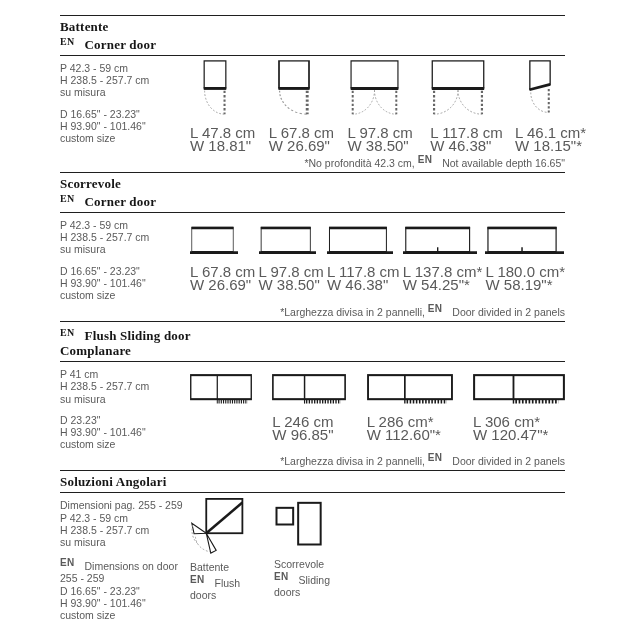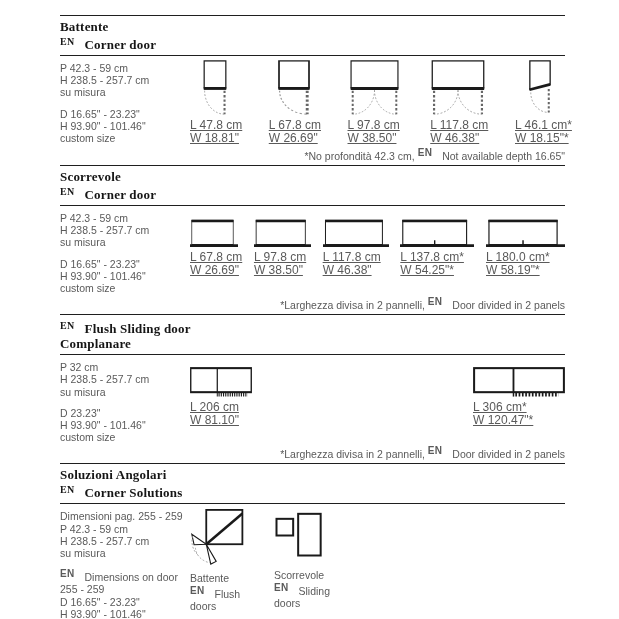--- a/index.html
+++ b/index.html
@@ -24,21 +24,21 @@
   .sec-title sup.en{font-family:"Liberation Serif", serif;color:#161616;}
   .sec-body{display:flex;}
   .dims-col{width:130px;flex:none;font-size:10.5px;line-height:12.2px;color:#5a5a5a;padding-top:6px;}
   .dims-group + .dims-group{margin-top:9px;}
   .figs{flex:1;display:flex;justify-content:space-between;padding-top:4px;}
   .figs.top-gap{padding-top:12px;}
   .figs.left{justify-content:flex-start;gap:18px;}
   .fig{display:flex;flex-direction:column;}
   .fig-icon{display:flex;justify-content:center;align-items:flex-end;}
   .fig-icon.al{justify-content:flex-start;}
-  .fig-label{font-size:12px;line-height:13px;margin-top:3px;white-space:nowrap;color:#5a5a5a;text-decoration:underline;}
+  .fig-label{font-size:15px;line-height:13px;margin-top:10px;white-space:nowrap;color:#5a5a5a;}
   .footnote{text-align:right;font-size:10.5px;line-height:13px;padding:1px 0 2px;color:#5a5a5a;}
   .caption{font-size:10.5px;line-height:12.5px;margin-top:6px;color:#5a5a5a;}
   svg{display:block;}
 </style>
 </head>
 <body>
 
 <div class="page">
 
   <div class="section">
@@ -250,48 +250,72 @@
   </div>
 
   <div class="section">
     <div class="title-wrap">
       <div class="sec-title"><sup class="en">EN</sup><span>Flush Sliding door</span></div>
       <div class="sec-title">Complanare</div>
     </div>
     <div class="sec-body">
       <div class="dims-col">
         <div class="dims-group">
-          <div>P 32 cm</div>
+          <div>P 41 cm</div>
           <div>H 238.5 - 257.7 cm</div>
           <div>su misura</div>
         </div>
         <div class="dims-group">
           <div>D 23.23"</div>
           <div>H 93.90" - 101.46"</div>
           <div>custom size</div>
         </div>
       </div>
       <div class="figs top-gap">
 
         <div class="fig">
           <div class="fig-icon al">
             <svg width="62" height="31" viewBox="0 0 100 33" preserveAspectRatio="none">
               <rect x="1.2" y="1.2" width="97.6" height="25.6" fill="#fff" stroke="#1a1a1a" stroke-width="2.2"></rect>
               <line x1="44" y1="2" x2="44" y2="26.5" stroke="#1a1a1a" stroke-width="2"></line>
               <line x1="44" y1="27" x2="44" y2="31.5" stroke="#1a1a1a" stroke-width="1.6"></line>
               <line x1="46" y1="29.5" x2="93" y2="29.5" stroke="#1a1a1a" stroke-width="4" stroke-dasharray="1.8,1.8"></line>
             </svg>
           </div>
-          <div class="fig-label">
-            <div>L 206 cm</div>
-            <div>W 81.10"</div>
-          </div>
-        </div>
-
-
+        </div>
+
+        <div class="fig">
+          <div class="fig-icon al">
+            <svg width="74" height="31" viewBox="0 0 100 33" preserveAspectRatio="none">
+              <rect x="1.2" y="1.2" width="97.6" height="25.6" fill="#fff" stroke="#1a1a1a" stroke-width="2.2"></rect>
+              <line x1="44" y1="2" x2="44" y2="26.5" stroke="#1a1a1a" stroke-width="2"></line>
+              <line x1="44" y1="27" x2="44" y2="31.5" stroke="#1a1a1a" stroke-width="1.6"></line>
+              <line x1="46" y1="29.5" x2="93" y2="29.5" stroke="#1a1a1a" stroke-width="4" stroke-dasharray="1.8,1.8"></line>
+            </svg>
+          </div>
+          <div class="fig-label">
+            <div>L 246 cm</div>
+            <div>W 96.85"</div>
+          </div>
+        </div>
+
+        <div class="fig">
+          <div class="fig-icon al">
+            <svg width="86" height="31" viewBox="0 0 100 33" preserveAspectRatio="none">
+              <rect x="1.2" y="1.2" width="97.6" height="25.6" fill="#fff" stroke="#1a1a1a" stroke-width="2.2"></rect>
+              <line x1="44" y1="2" x2="44" y2="26.5" stroke="#1a1a1a" stroke-width="2"></line>
+              <line x1="44" y1="27" x2="44" y2="31.5" stroke="#1a1a1a" stroke-width="1.6"></line>
+              <line x1="46" y1="29.5" x2="93" y2="29.5" stroke="#1a1a1a" stroke-width="4" stroke-dasharray="1.8,1.8"></line>
+            </svg>
+          </div>
+          <div class="fig-label">
+            <div>L 286 cm*</div>
+            <div>W 112.60"*</div>
+          </div>
+        </div>
 
         <div class="fig">
           <div class="fig-icon al">
             <svg width="92" height="31" viewBox="0 0 100 33" preserveAspectRatio="none">
               <rect x="1.2" y="1.2" width="97.6" height="25.6" fill="#fff" stroke="#1a1a1a" stroke-width="2.2"></rect>
               <line x1="44" y1="2" x2="44" y2="26.5" stroke="#1a1a1a" stroke-width="2"></line>
               <line x1="44" y1="27" x2="44" y2="31.5" stroke="#1a1a1a" stroke-width="1.6"></line>
               <line x1="46" y1="29.5" x2="93" y2="29.5" stroke="#1a1a1a" stroke-width="4" stroke-dasharray="1.8,1.8"></line>
             </svg>
           </div>
@@ -304,21 +328,20 @@
       </div>
     </div>
     <div class="footnote">
       <span>*Larghezza divisa in 2 pannelli,</span> <sup class="en">EN</sup><span>Door divided in 2 panels</span>
     </div>
   </div>
 
   <div class="section">
     <div class="title-wrap">
       <div class="sec-title">Soluzioni Angolari</div>
-      <div class="sec-title"><sup class="en">EN</sup><span>Corner Solutions</span></div>
     </div>
     <div class="sec-body">
       <div class="dims-col">
         <div class="dims-group">
           <div>Dimensioni pag. 255 - 259</div>
           <div>P 42.3 - 59 cm</div>
           <div>H 238.5 - 257.7 cm</div>
           <div>su misura</div>
         </div>
         <div class="dims-group">

